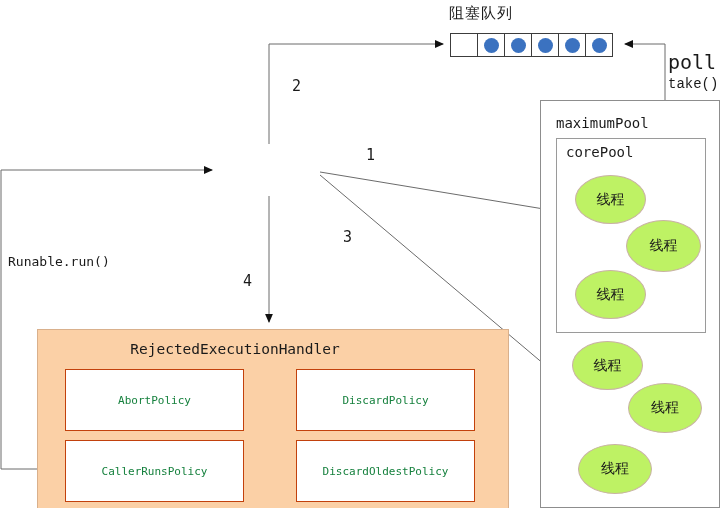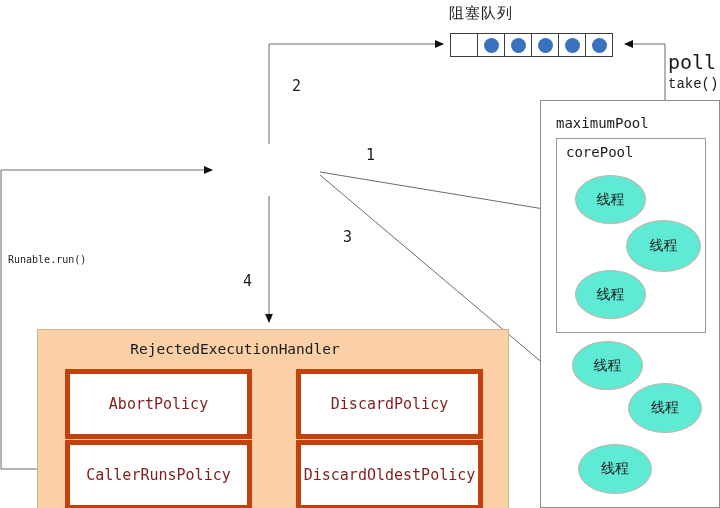--- a/index.html
+++ b/index.html
@@ -32,41 +32,41 @@
     font-size:14.5px;color:#1a1a1a;}
 
   
   #maximum-pool{position:absolute;left:540px;top:100px;width:178px;height:406px;
     border:1px solid #8d8d8d;background:#fff;}
   #maximum-pool-label{left:556px;top:108px;font-size:14px;margin-top:7px;}
   #core-pool{position:absolute;left:556px;top:138px;width:148px;height:193px;
     border:1px solid #9a9a9a;background:#fff;}
   #core-pool-label{left:566px;top:144px;font-size:14px;}
 
-  .thread{position:absolute;border:1px solid #c9b2a4;background:#5eead4;
+  .thread{position:absolute;border:1px solid #c9b2a4;background:#bef264;
     border-radius:50%;display:flex;align-items:center;justify-content:center;
     font-size:14px;color:#1a1a1a;
     font-family:"DejaVu Sans","Liberation Sans",sans-serif;}
 
   
   #reject-panel{position:absolute;left:37px;top:329px;width:470px;height:179px;
     background:#fbd0a6;border:1px solid #d9b08c;}
   #reject-title{left:0;top:341px;width:470px;text-align:center;font-size:14.5px;}
-  .policy{position:absolute;background:#ffffff;border:5px solid #c2410c;
-    display:flex;align-items:center;justify-content:center;font-size:15px;
-    color:#7f1d1d;}
+  .policy{position:absolute;background:#ffffff;border:1px solid #c2410c;
+    display:flex;align-items:center;justify-content:center;font-size:11px;
+    color:#15803d;}
 
   
   #num-1{left:366px;top:146px;font-size:15px;}
   #num-2{left:292px;top:77px;font-size:15px;}
   #num-3{left:343px;top:228px;font-size:15px;}
   #num-4{left:243px;top:272px;font-size:15px;}
   #poll-label{left:668px;top:50px;font-size:20px;}
   #take-label{left:668px;top:76px;font-size:14px;font-family:Liberation Mono, monospace;}
-  #runable-label{left:8px;top:254px;font-size:10px;}
+  #runable-label{left:8px;top:254px;font-size:13px;}
 </style>
 </head>
 <body>
 
 <div id="stage">
 
   <svg id="wires" viewBox="0 0 720 508" xmlns="http://www.w3.org/2000/svg">
     <defs>
       <marker id="ah" markerWidth="9" markerHeight="9" refX="8" refY="4.5" orient="auto" markerUnits="userSpaceOnUse">
         <path d="M0,0.6 L9,4.5 L0,8.4 z" fill="#111"></path>

